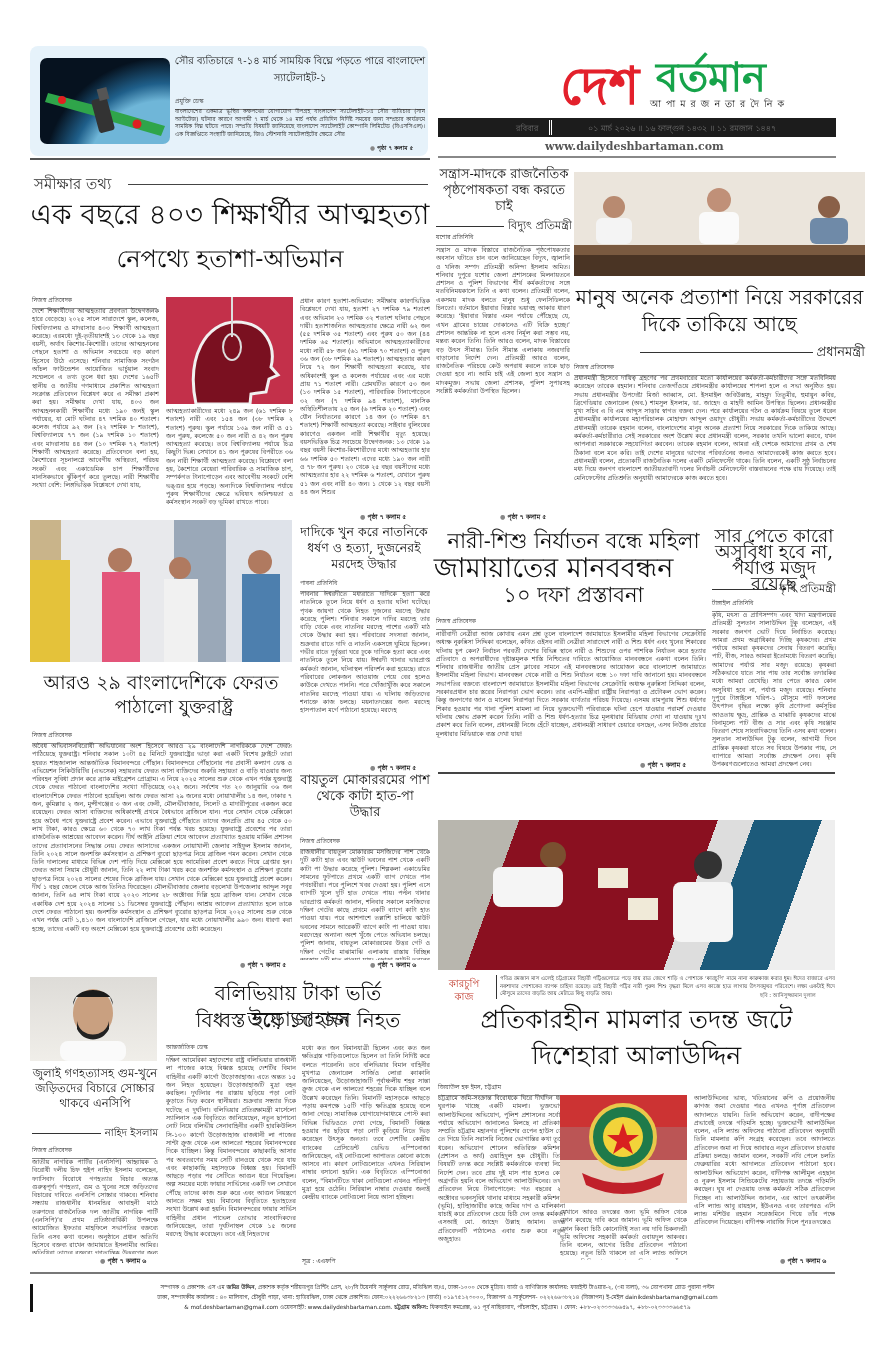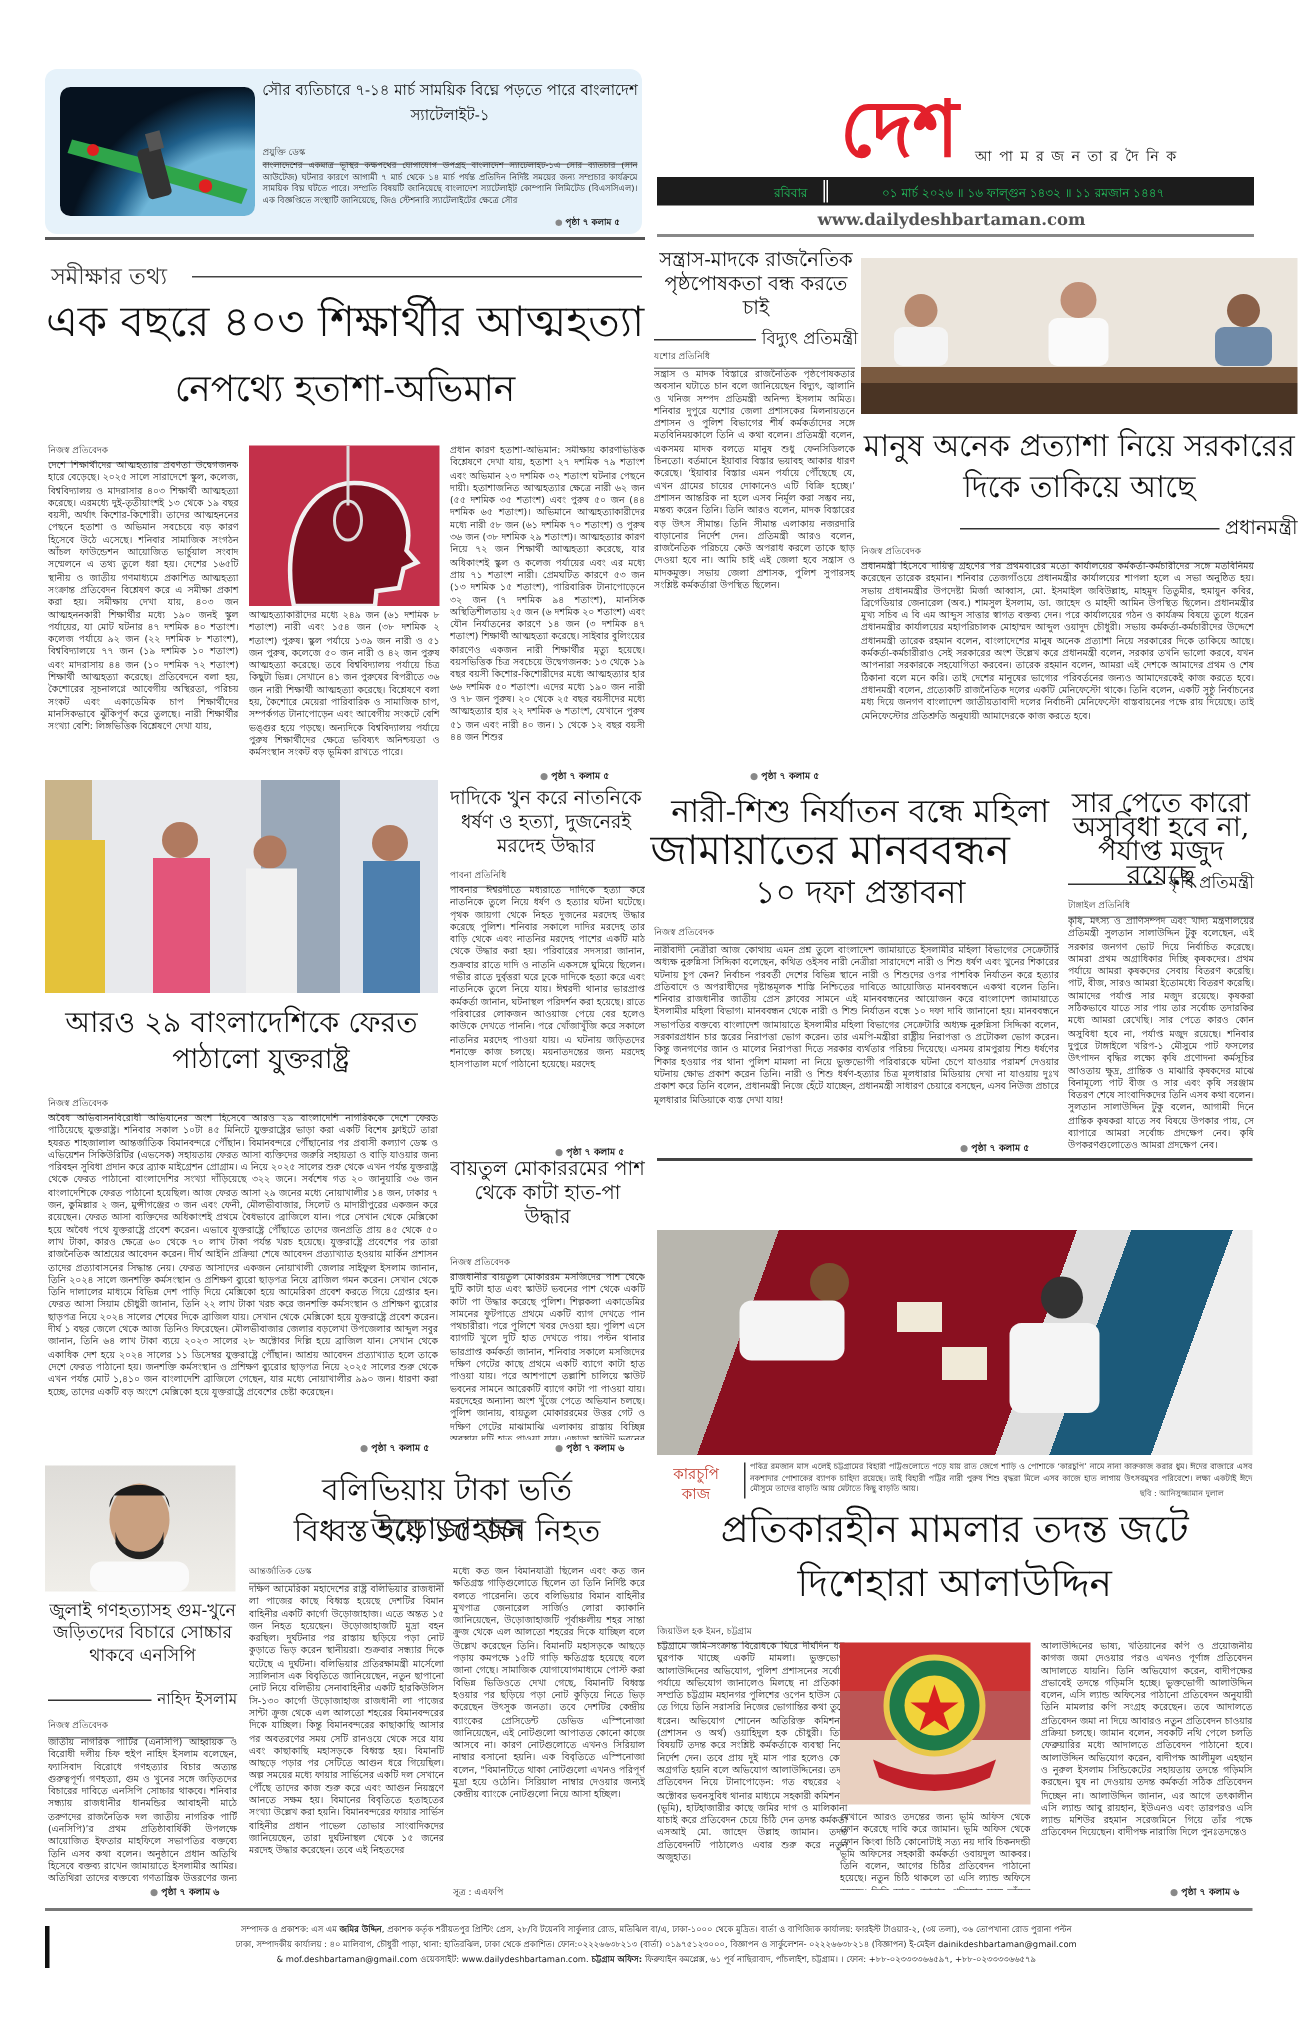--- a/index.html
+++ b/index.html
@@ -16,21 +16,21 @@
   .photo { overflow: hidden; border-radius: 0; }
   .quote-by { font-size: 11px; text-align: right; display:flex; align-items:center; justify-content:flex-end; gap:4px; }
   .quote-by .line { flex: 1; height: 1px; background: #333; }
 
   
   #top-banner { left: 30px; top: 46px; width: 398px; height: 110px; background: #e6f2fa; border-radius: 8px; }
   #sat-photo { left: 40px; top: 58px; width: 130px; height: 86px; border-radius: 7px;
     background: radial-gradient(circle at 95% 140%, #6fb6d8 0 45%, #1f5f8a 55%, #06121f 70%), #000; }
   
   #logo { left: 570px; top: 50px; width: 230px; height: 70px; }
-  #date-bar { left: 438px; top: 118px; width: 398px; height: 19px; background: #1c1c1c; color: #22c55e; }
+  #date-bar { left: 438px; top: 118px; width: 398px; height: 19px; background: #1c1c1c; color: #737373; }
   
   .kicker-line { height: 1px; background: #444; }
   
   #suicide-img { left: 166px; top: 297px; width: 127px; height: 107px; background: #c3304a; }
   #airport-img { left: 30px; top: 520px; width: 262px; height: 142px; background: linear-gradient(90deg,#c9b48a 0 12%,#e8e9ec 12% 55%,#9aa8b8 55% 75%,#dfe3ea 75%); }
   #meeting-img { left: 574px; top: 172px; width: 291px; height: 104px; background: linear-gradient(180deg,#ebe5dc 0 70%,#7a5a40 70% 80%,#4a3424 80%); }
   #karchupi-img { left: 438px; top: 820px; width: 397px; height: 150px; background: linear-gradient(110deg,#b8b6ae 0 18%,#8a1020 18% 62%,#ddd 62% 70%,#1c5a7a 70% 85%,#eee 85%); }
   #nahid-img { left: 30px; top: 977px; width: 127px; height: 84px; background: linear-gradient(180deg,#dedcd8,#f0eee9); }
   #police-img { left: 560px; top: 1095px; width: 127px; height: 108px; background: linear-gradient(180deg,#c33 0 30%,#b55 30% 60%,#e9d0c0 60%); }
 </style>
@@ -49,20 +49,21 @@
   </svg>
 </div>
 <div class="abs hl" style="left:174px;top:52px;width:252px;font-size:10px;line-height:17px;">সৌর ব্যতিচারে ৭-১৪ মার্চ সাময়িক বিঘ্নে পড়তে পারে বাংলাদেশ স্যাটেলাইট-১</div>
 <div class="abs byline" style="left:175px;top:96px;width:250px;">প্রযুক্তি ডেস্ক</div>
 <div class="abs body-text" style="left:175px;top:108px;width:250px;height:42px;font-size:5.6px;line-height:7.6px;">বাংলাদেশের একমাত্র ভূস্থির কক্ষপথের যোগাযোগ উপগ্রহ বাংলাদেশ স্যাটেলাইট-১এ সৌর ব্যতিচার (সান আউটেজ) ঘটনার কারণে আগামী ৭ মার্চ থেকে ১৪ মার্চ পর্যন্ত প্রতিদিন নির্দিষ্ট সময়ের জন্য সম্প্রচার কার্যক্রমে সাময়িক বিঘ্ন ঘটতে পারে। সম্প্রতি বিষয়টি জানিয়েছে বাংলাদেশ স্যাটেলাইট কোম্পানি লিমিটেড (বিএসসিএল)। এক বিজ্ঞপ্তিতে সংস্থাটি জানিয়েছে, জিও স্টেশনারি স্যাটেলাইটের ক্ষেত্রে সৌর</div>
 <div class="abs cont" style="left:370px;top:143px;font-size:5.8px;">পৃষ্ঠা ৭ কলাম ৫</div>
 <div class="abs" style="left:30px;top:158px;width:400px;height:2px;background:#555;"></div>
 
 <div id="logo" class="abs">
   <span style="position:absolute;left:-10px;top:-4px;font-family:'DejaVu Sans',sans-serif;font-weight:bold;font-size:52px;color:#e3202b;">দেশ</span>
+  <span style="position:absolute;left:86px;top:-4px;font-family:'DejaVu Sans',sans-serif;font-weight:bold;font-size:40px;color:#16a34a;">বর্তমান</span>
 </div>
 <div class="abs" style="left:650px;top:97px;font-size:9.5px;color:#111;letter-spacing:1px;">আ পা ম র  জ ন তা র  দৈ নি ক</div>
 <div id="date-bar" class="abs">
   <span class="abs sans" style="left:78px;top:4px;font-size:8px;">রবিবার</span>
   <span class="abs" style="left:111px;top:2px;width:3px;height:15px;border-left:1px solid #fff;border-right:1px solid #fff;"></span>
   <span class="abs sans" style="left:150px;top:4px;font-size:8px;">০১ মার্চ ২০২৬ ॥ ১৬ ফাল্গুন ১৪৩২ ॥ ১১ রমজান ১৪৪৭</span>
 </div>
 <div class="abs serif" style="left:545px;top:140px;font-size:11px;font-weight:bold;color:#555;">www.dailydeshbartaman.com</div>
 <div class="abs" style="left:438px;top:156px;width:398px;height:2px;background:#888;"></div>
 

